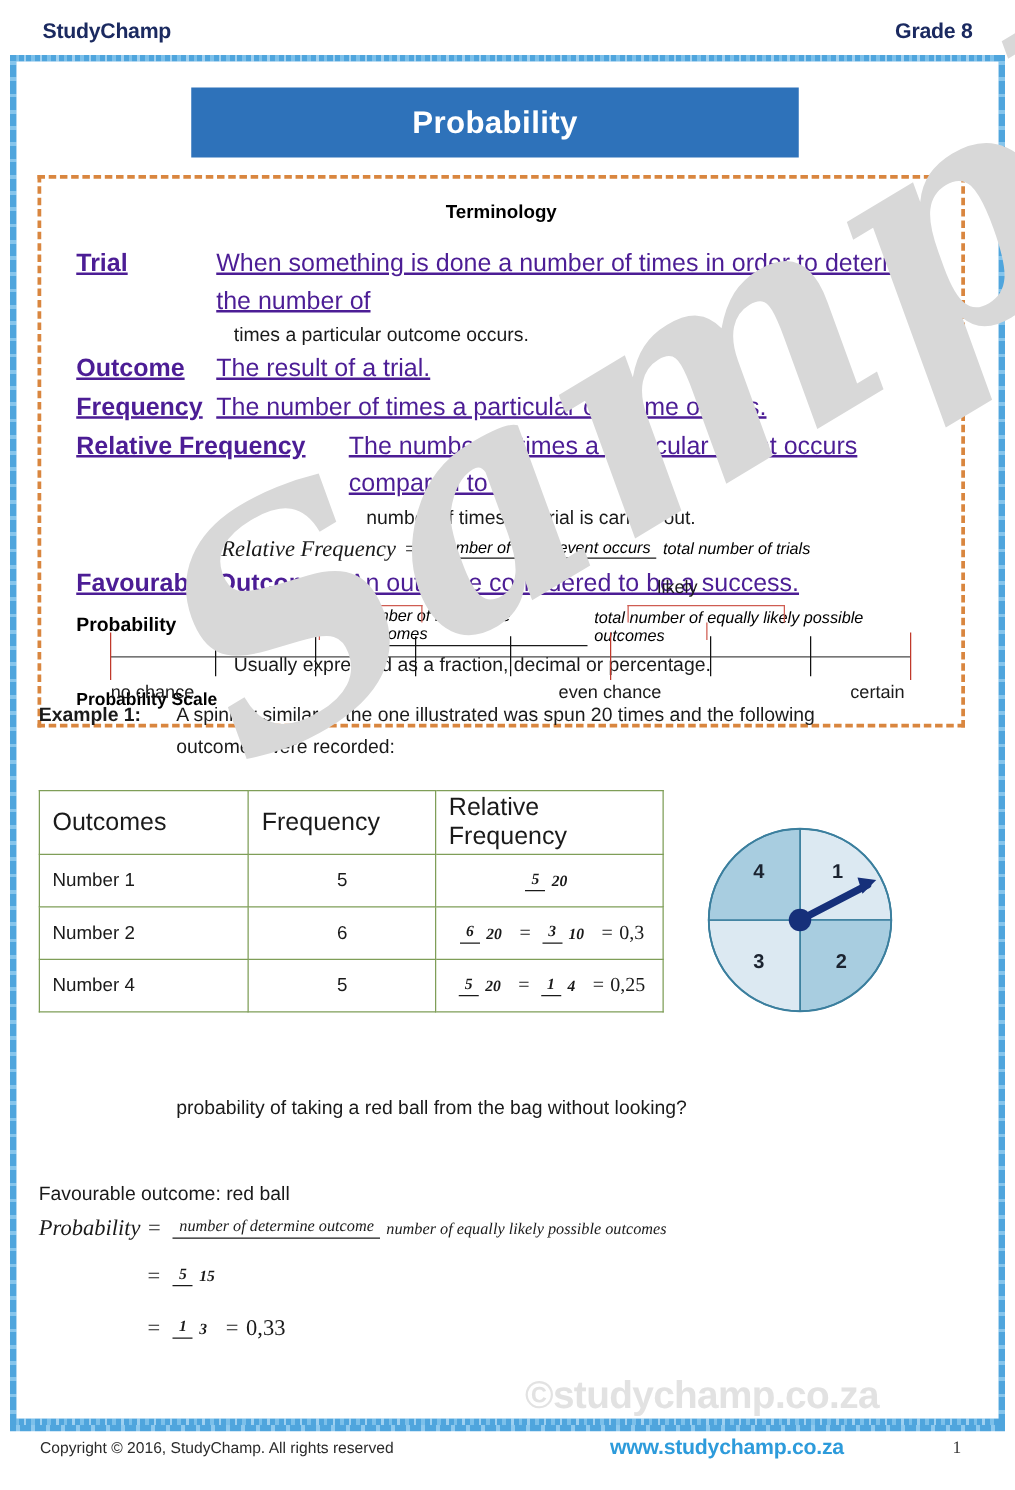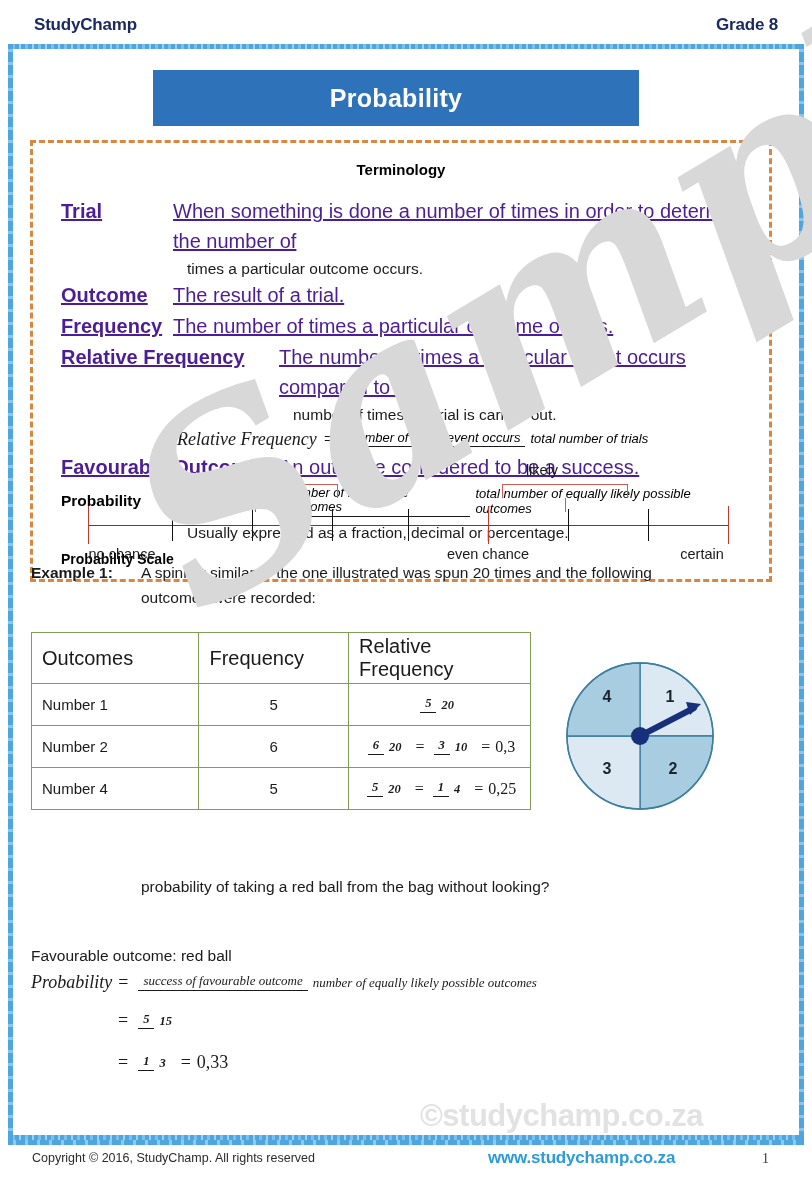--- a/index.html
+++ b/index.html
@@ -543,21 +543,21 @@
       <div class="ex-text-cell">probability of taking a red ball from the bag without looking?</div>
     </div>
   </div>
 
   <div class="ex-block" style="top:943px; left:31px;">Favourable outcome: red ball</div>
 
   <div class="bot-formula" style="top:972px; left:31px; display:flex; align-items:center;">
     <span style="font-style:italic;">Probability</span>
     <span style="margin:0 6px;">=</span>
     <span class="frac tiny">
-      <span class="num">success of favourable outcome</span>
+      <span class="num">number of determine outcome</span>
       <span class="den">number of equally likely possible outcomes</span>
     </span>
   </div>
 
   <div class="bot-formula" style="top:1010px; left:118px; display:flex; align-items:center;">
     <span style="margin-right:6px;">=</span>
     <span class="frac small">
       <span class="num">5</span>
       <span class="den">15</span>
     </span>

